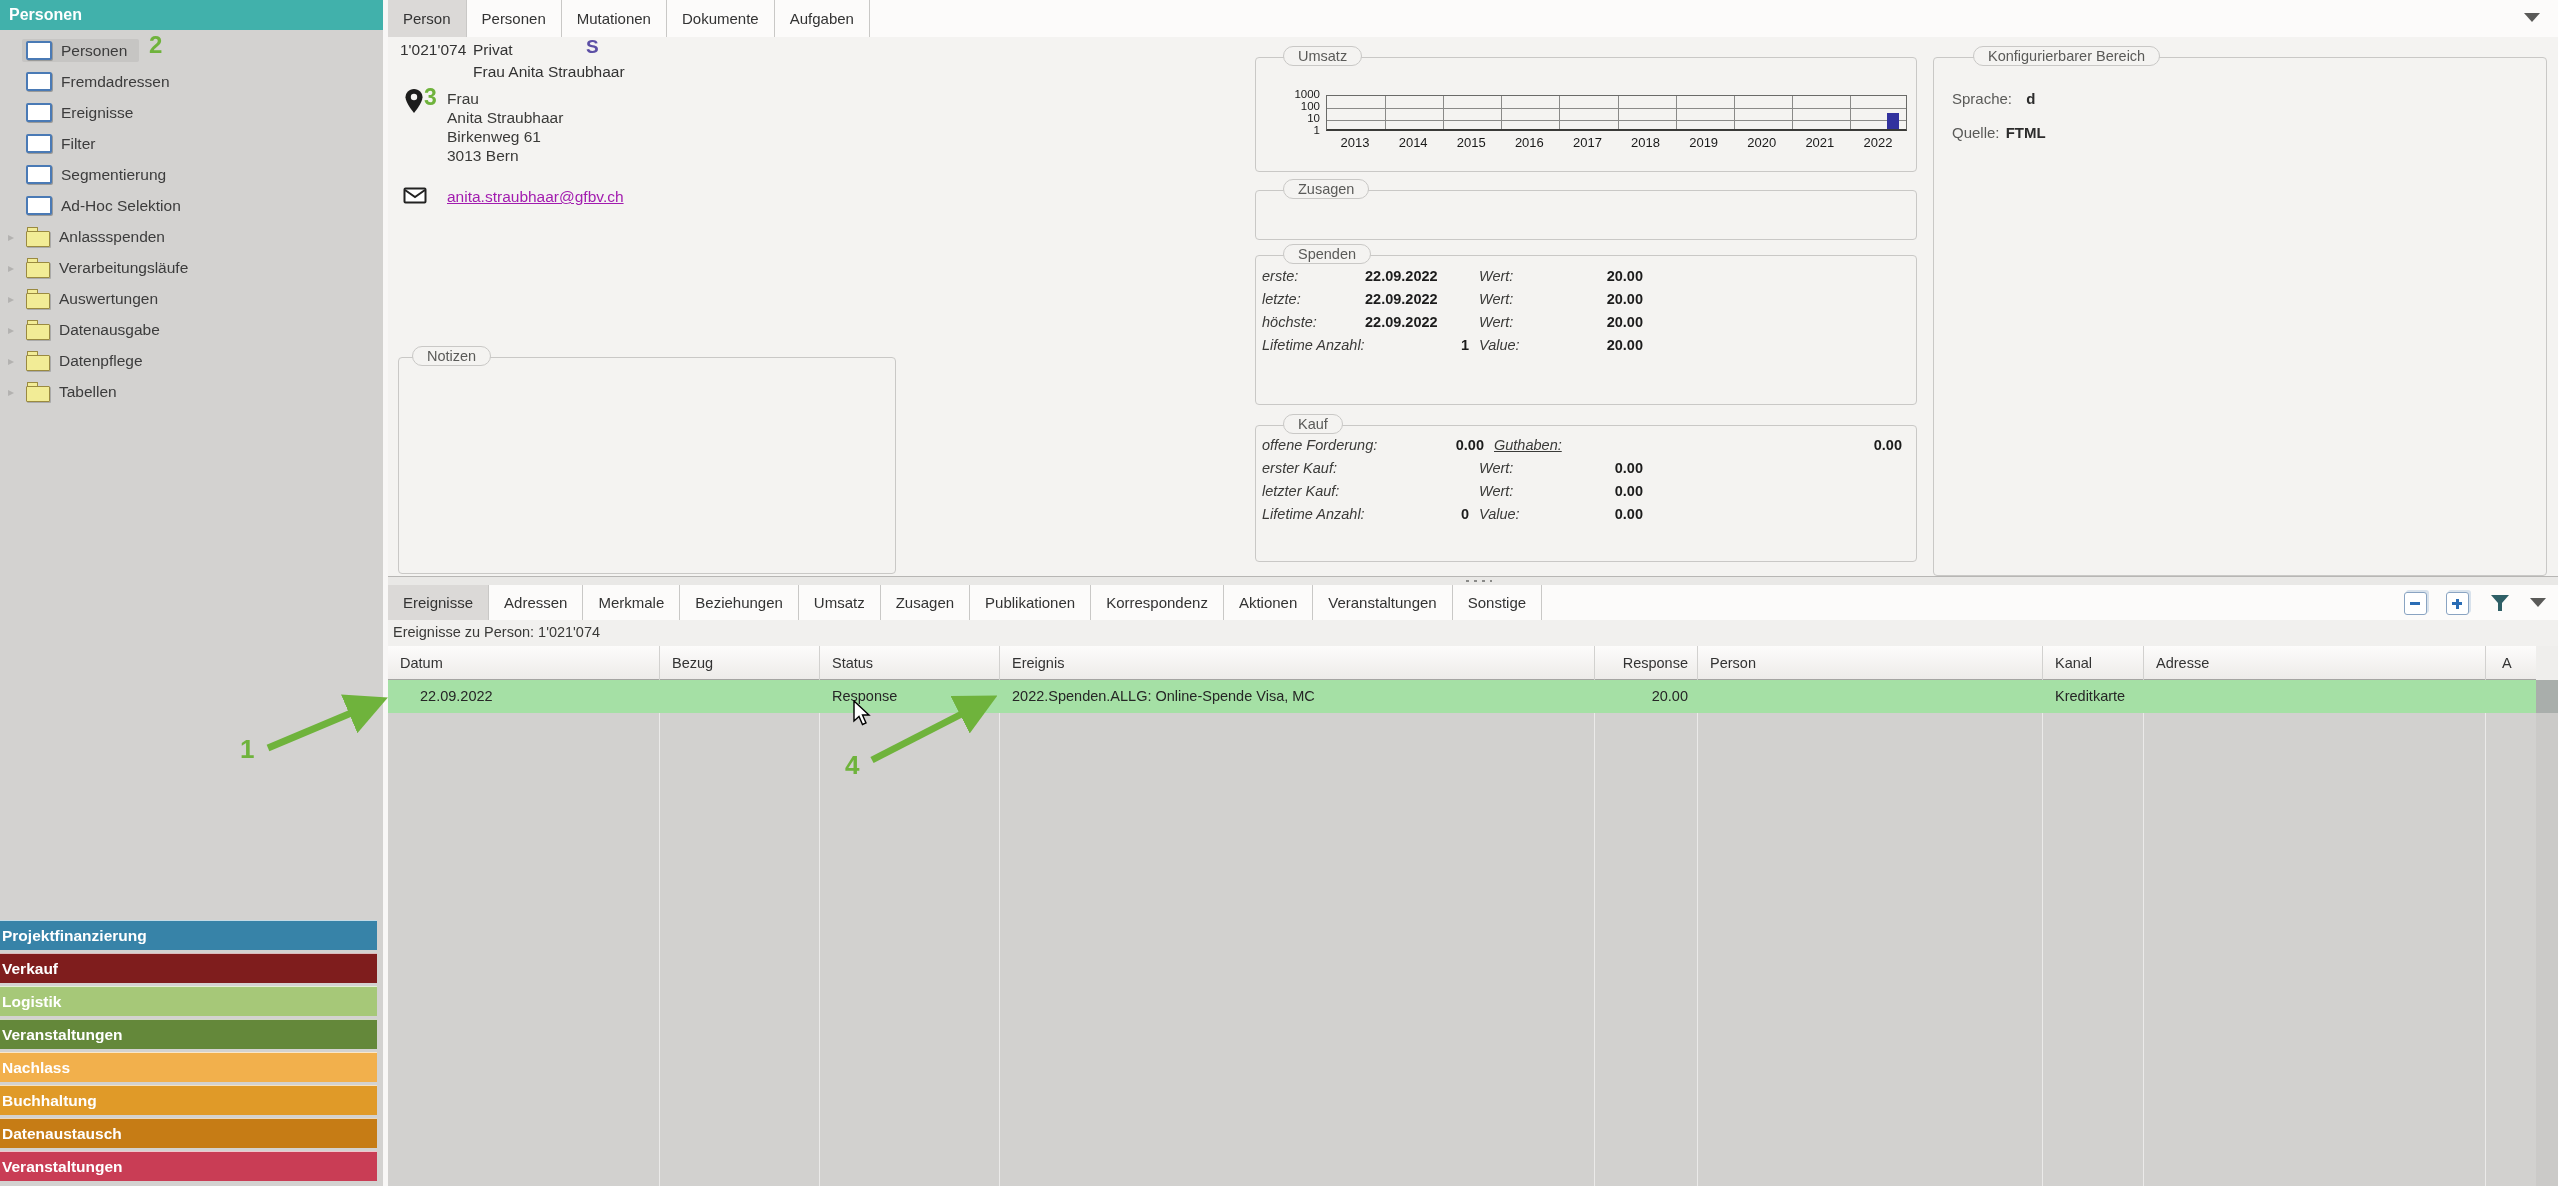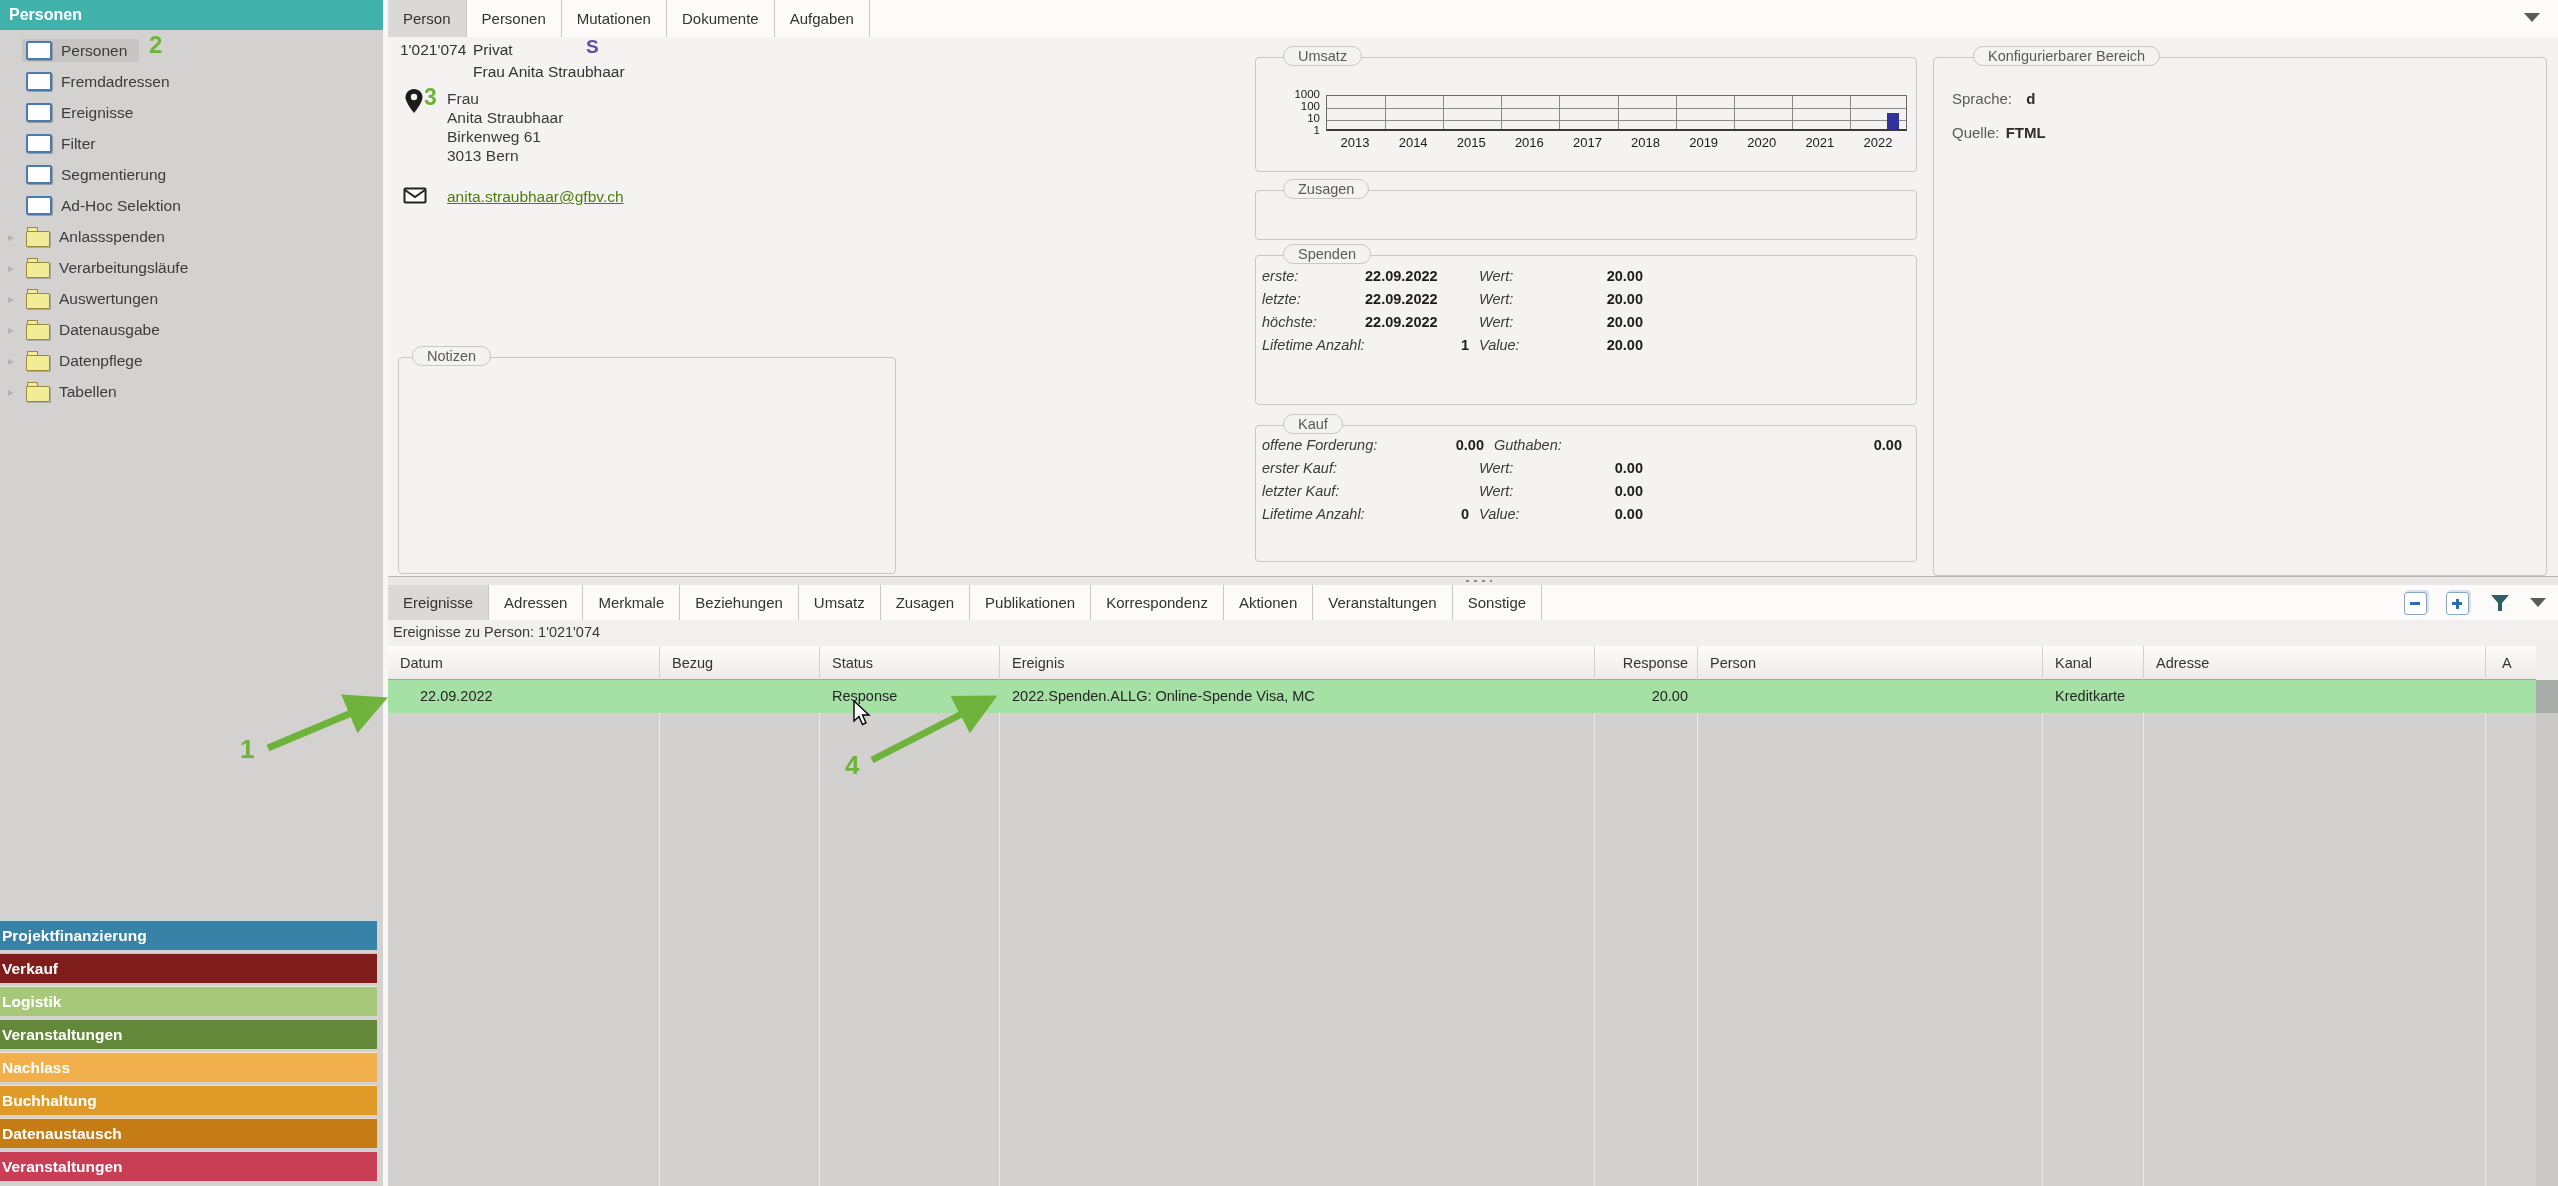--- a/index.html
+++ b/index.html
@@ -57,21 +57,21 @@
   
   .annot-num{position:absolute;color:#6fb33c;font-weight:bold;font-size:26px;z-index:20;}
   svg.overlay{position:absolute;left:0;top:0;z-index:19;pointer-events:none;}
   .small-tri{width:0;height:0;border-left:8px solid transparent;border-right:8px solid transparent;
     border-top:9px solid #5a5a58;}
   .tool-sq{position:absolute;width:21px;height:21px;background:#fff;border:1px solid #8aa4c2;
     border-radius:3px;box-shadow:2px -2px 0 #d8e2ec;}
   .tool-sq .bar{position:absolute;left:5px;top:9px;width:10px;height:3px;background:#2a6db5;}
   .tool-sq .barv{position:absolute;left:8.5px;top:5.5px;width:3px;height:10px;background:#2a6db5;}
   #context-line{font-size:14.5px;color:#3a3a38;}
-  a.email{color:#4d7c0f;text-decoration:underline;font-size:15.5px;}
+  a.email{color:#a21caf;text-decoration:underline;font-size:15.5px;}
 </style>
 </head>
 <body>
 
 <div id="app">
 
   <div class="abs" id="sidebar">
     <div class="abs" id="sidebar-header">Personen</div>
     <div id="sidebar-items">
         <div class="side-item selected" style="top:36px;left:0;width:383px;">
@@ -273,21 +273,21 @@
         <span class="it" style="width:72px;margin-left:10px;">Value:</span>
         <span class="b" style="width:92px;text-align:right;">20.00</span>
       </div>
     </div>
 
   <div class="gbox" style="left:1255px;top:425px;width:660px;height:135px;"></div>
   <div class="gbox-label" style="left:1283px;top:414px;">Kauf</div>
   <div class="stat-row" style="left:1262px;top:437px;width:648px;">
     <span class="it" style="width:142px;">offene Forderung:</span>
     <span class="b" style="width:80px;text-align:right;">0.00</span>
-    <span class="it" style="margin-left:10px;">Guthaben:</span>
+    <span class="it" style="margin-left:10px;text-decoration:underline;">Guthaben:</span>
     <span style="flex:1;"></span>
     <span class="b" style="text-align:right;margin-right:8px;">0.00</span>
   </div>
   <div id="kauf-rows">
       <div class="stat-row" style="left:1262px;top:460px;width:440px;">
         <span class="it" style="width:103px;">erster Kauf:</span>
         <span class="b" style="width:104px;"></span>
         <span class="it" style="width:72px;margin-left:10px;">Wert:</span>
         <span class="b" style="width:92px;text-align:right;">0.00</span>
       </div>

